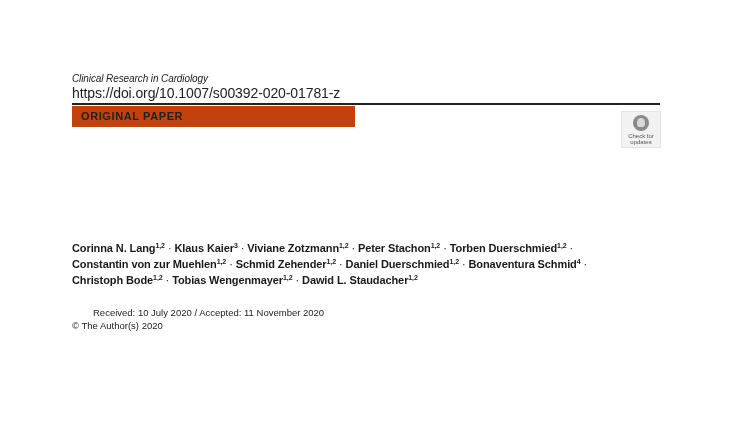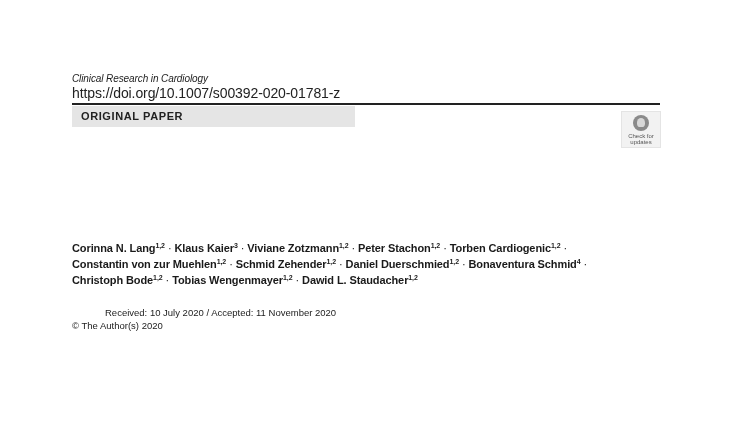--- a/index.html
+++ b/index.html
@@ -1,32 +1,32 @@
 <!DOCTYPE html>
 <html><head>
 <meta charset="utf-8">
 <style>
   html, body { margin:0; padding:0; background:#ffffff; }
   body { width:734px; height:422px; position:relative; overflow:hidden;
          font-family:"Liberation Sans", sans-serif; color:#1a1a1a; }
   .journal { position:absolute; left:72px; top:72px; font-size:10px; line-height:14px; color:#222; letter-spacing:-0.1px;font-style:italic; }
   .doi { position:absolute; left:72px; top:86px; font-size:14px; line-height:14px; color:#222; letter-spacing:-0.1px; }
   .rule { position:absolute; left:72px; top:103px; width:588px; height:2px; background:#222; }
-  .type-bar { position:absolute; left:72px; top:106px; width:283px; height:21px; background:#e5e5e5; }
+  .type-bar { position:absolute; left:72px; top:106px; width:283px; height:21px; background:#c2410c; }
   .type-label { position:absolute; left:9px; top:4px; font-size:11px; font-weight:bold; letter-spacing:0.6px; color:#222; }
   .check-badge { position:absolute; left:621px; top:111px; width:38px; height:35px; background:#f2f2f2; border:1px solid #e4e4e4;
                  display:flex; flex-direction:column; align-items:center; }
   .check-icon { width:16px; height:16px; border-radius:50%; background:#8a8a8a; margin-top:3px; position:relative; }
   .check-icon::after { content:""; position:absolute; left:4px; top:3px; width:8px; height:9px; border-radius:50% 50% 40% 40%; background:#d8d8d8; }
   .check-text { font-size:6px; line-height:6px; color:#555; text-align:center; margin-top:2px; }
   .title { position:absolute; left:72px; top:157px; width:560px; font-size:17.5px; line-height:22px; font-weight:bold; color:#1a1a1a; letter-spacing:-0.2px; }
   .authors { position:absolute; left:72px; top:240px; width:560px; font-size:11px; line-height:16px; font-weight:bold; color:#1a1a1a; letter-spacing:-0.1px; }
   .authors sup { font-size:7px; vertical-align:top; position:relative; top:-2px; }
   .authors .sep { font-weight:normal; margin:0 3px; }
-  .dates { position:absolute; left:81px; top:306px; font-size:9.5px; line-height:13px; color:#222;padding-left:24px; }
+  .dates { position:absolute; left:69px; top:306px; font-size:9.5px; line-height:13px; color:#222;padding-left:24px; }
   .copyright { position:absolute; left:72px; top:319px; font-size:9.5px; line-height:13px; color:#222; }
 </style>
 </head>
 <body>
 
 <div class="journal">Clinical Research in Cardiology</div>
 <div class="doi">https://doi.org/10.1007/s00392-020-01781-z</div>
 <div class="rule"></div>
 <div class="type-bar">
   <span class="type-label">ORIGINAL PAPER</span>
@@ -37,21 +37,21 @@
     <div>Check for</div>
     <div>updates</div>
   </div>
 </div>
 
 <div class="title">
 </div>
 
 <div class="authors">
   <div>
-    <span>Corinna N. Lang</span><sup>1,2</sup><span class="sep">·</span><span>Klaus Kaier</span><sup>3</sup><span class="sep">·</span><span>Viviane Zotzmann</span><sup>1,2</sup><span class="sep">·</span><span>Peter Stachon</span><sup>1,2</sup><span class="sep">·</span><span>Torben Cardiogenic</span><sup>1,2</sup><span class="sep">·</span>
+    <span>Corinna N. Lang</span><sup>1,2</sup><span class="sep">·</span><span>Klaus Kaier</span><sup>3</sup><span class="sep">·</span><span>Viviane Zotzmann</span><sup>1,2</sup><span class="sep">·</span><span>Peter Stachon</span><sup>1,2</sup><span class="sep">·</span><span>Torben Duerschmied</span><sup>1,2</sup><span class="sep">·</span>
   </div>
   <div>
     <span>Constantin von zur Muehlen</span><sup>1,2</sup><span class="sep">·</span><span>Schmid Zehender</span><sup>1,2</sup><span class="sep">·</span><span>Daniel Duerschmied</span><sup>1,2</sup><span class="sep">·</span><span>Bonaventura Schmid</span><sup>4</sup><span class="sep">·</span>
   </div>
   <div>
     <span>Christoph Bode</span><sup>1,2</sup><span class="sep">·</span><span>Tobias Wengenmayer</span><sup>1,2</sup><span class="sep">·</span><span>Dawid L. Staudacher</span><sup>1,2</sup>
   </div>
 </div>
 
 <div class="dates">Received: 10 July 2020 / Accepted: 11 November 2020</div>

